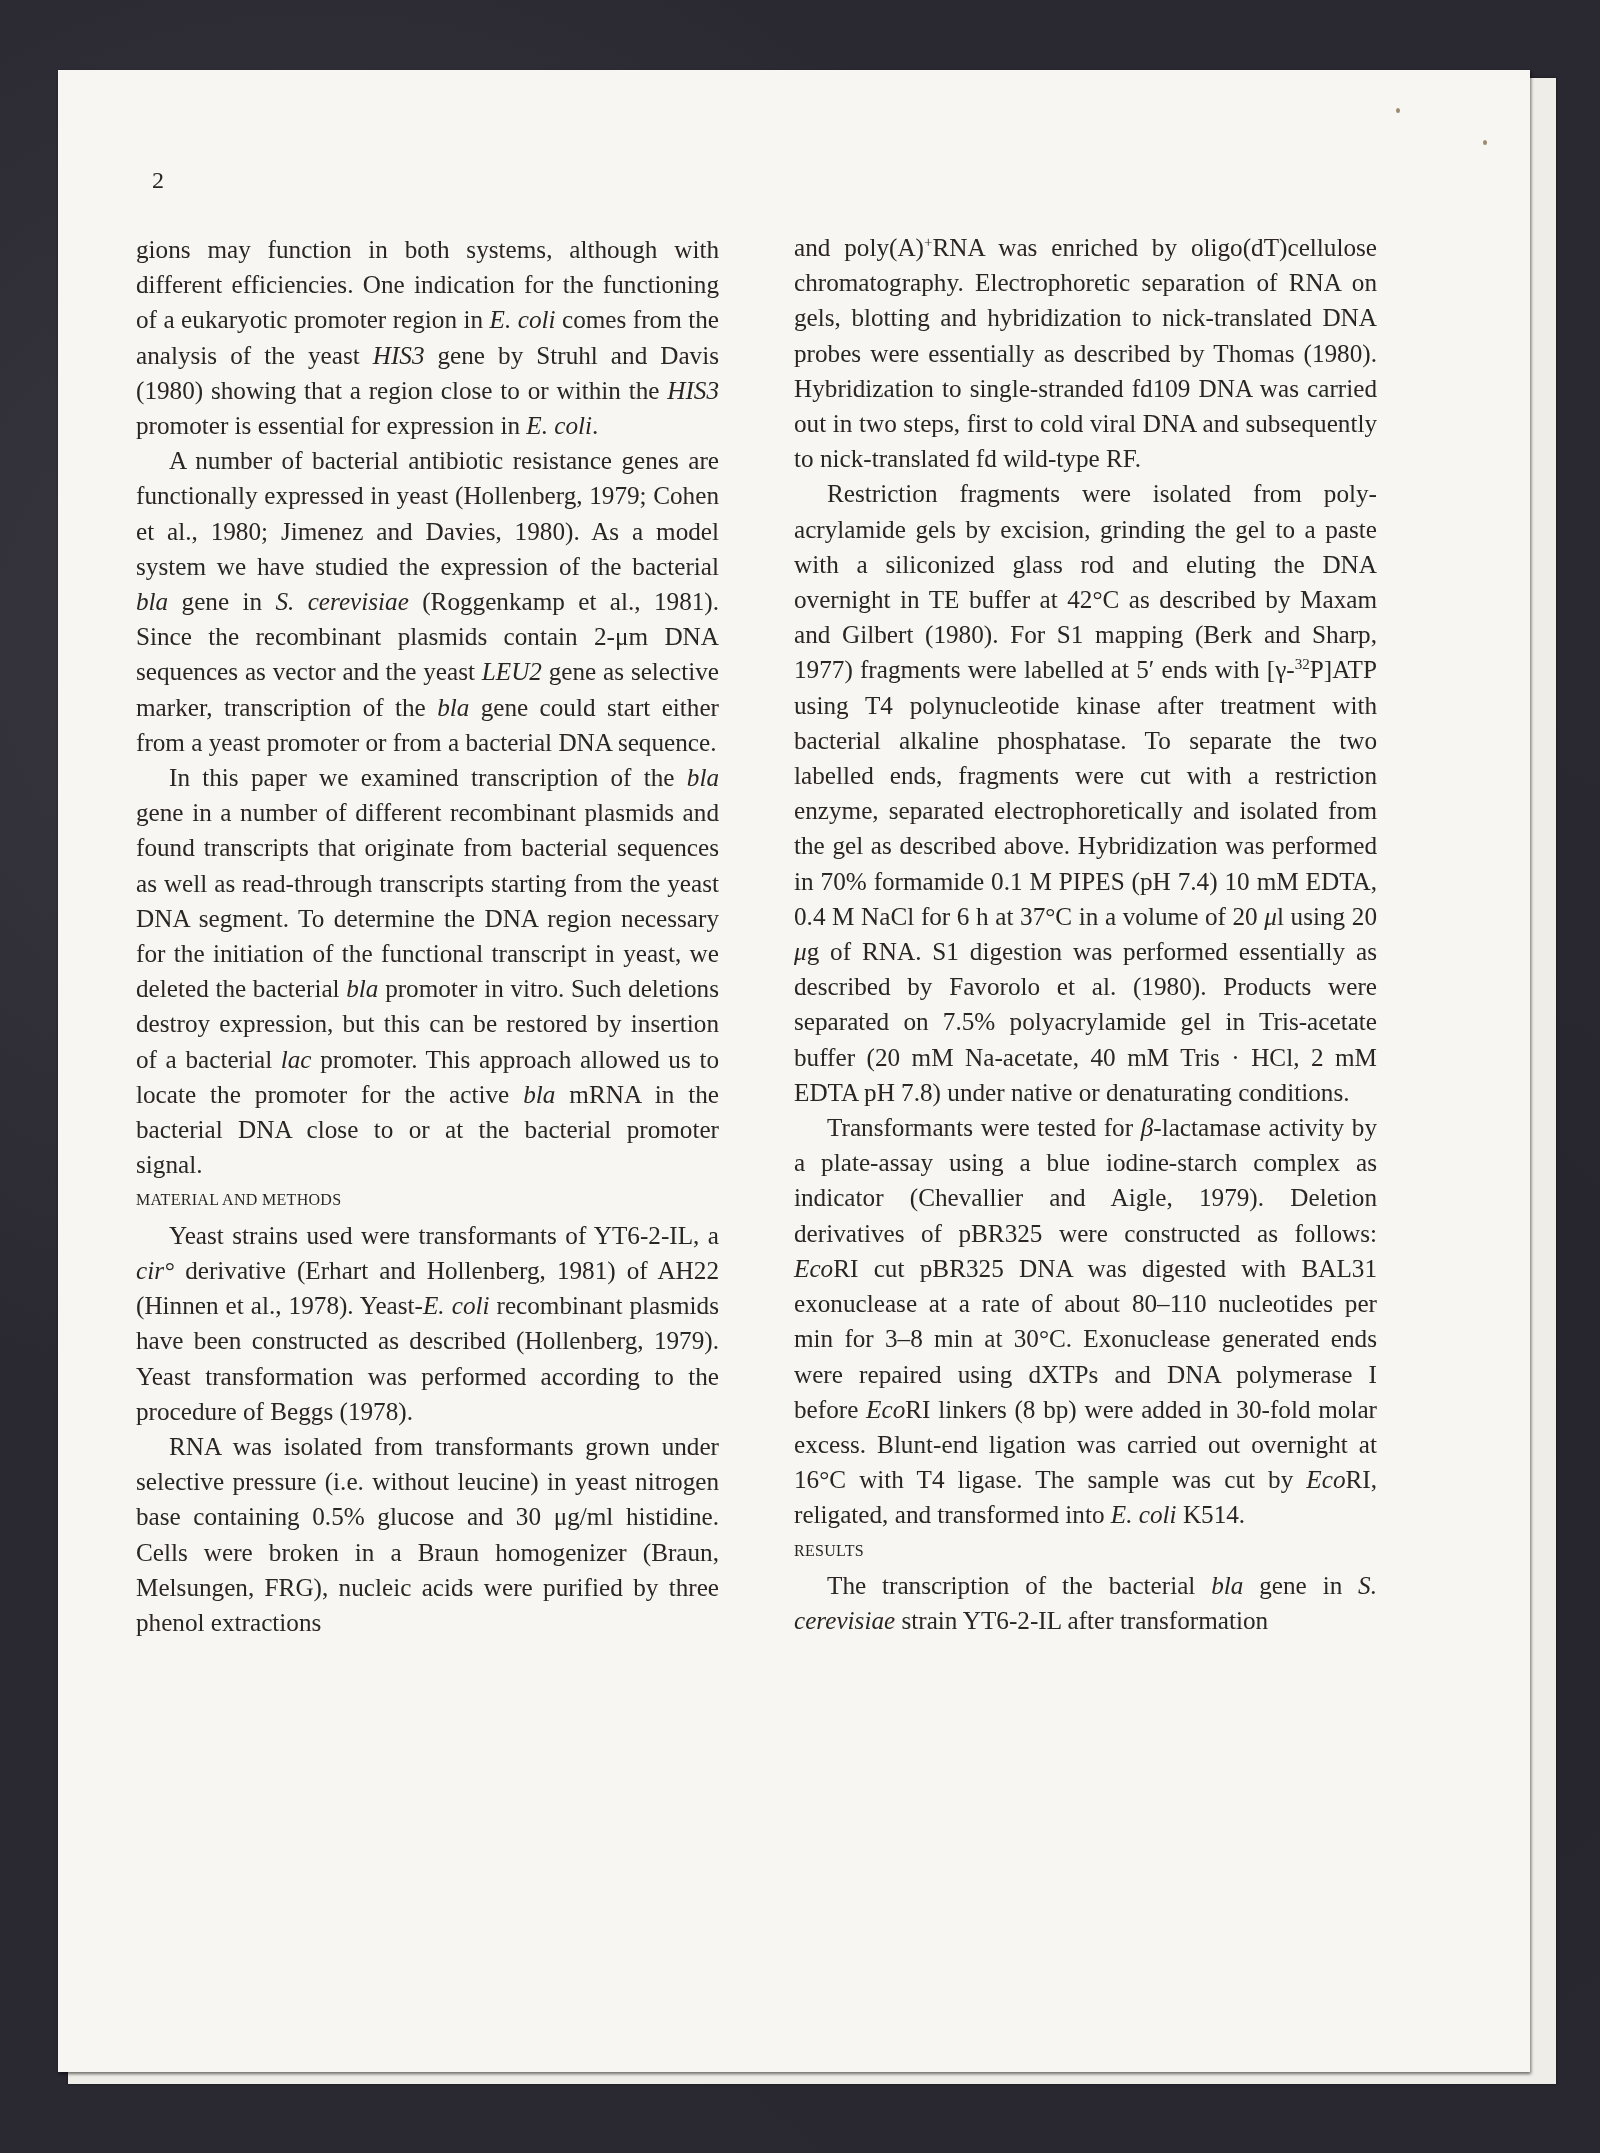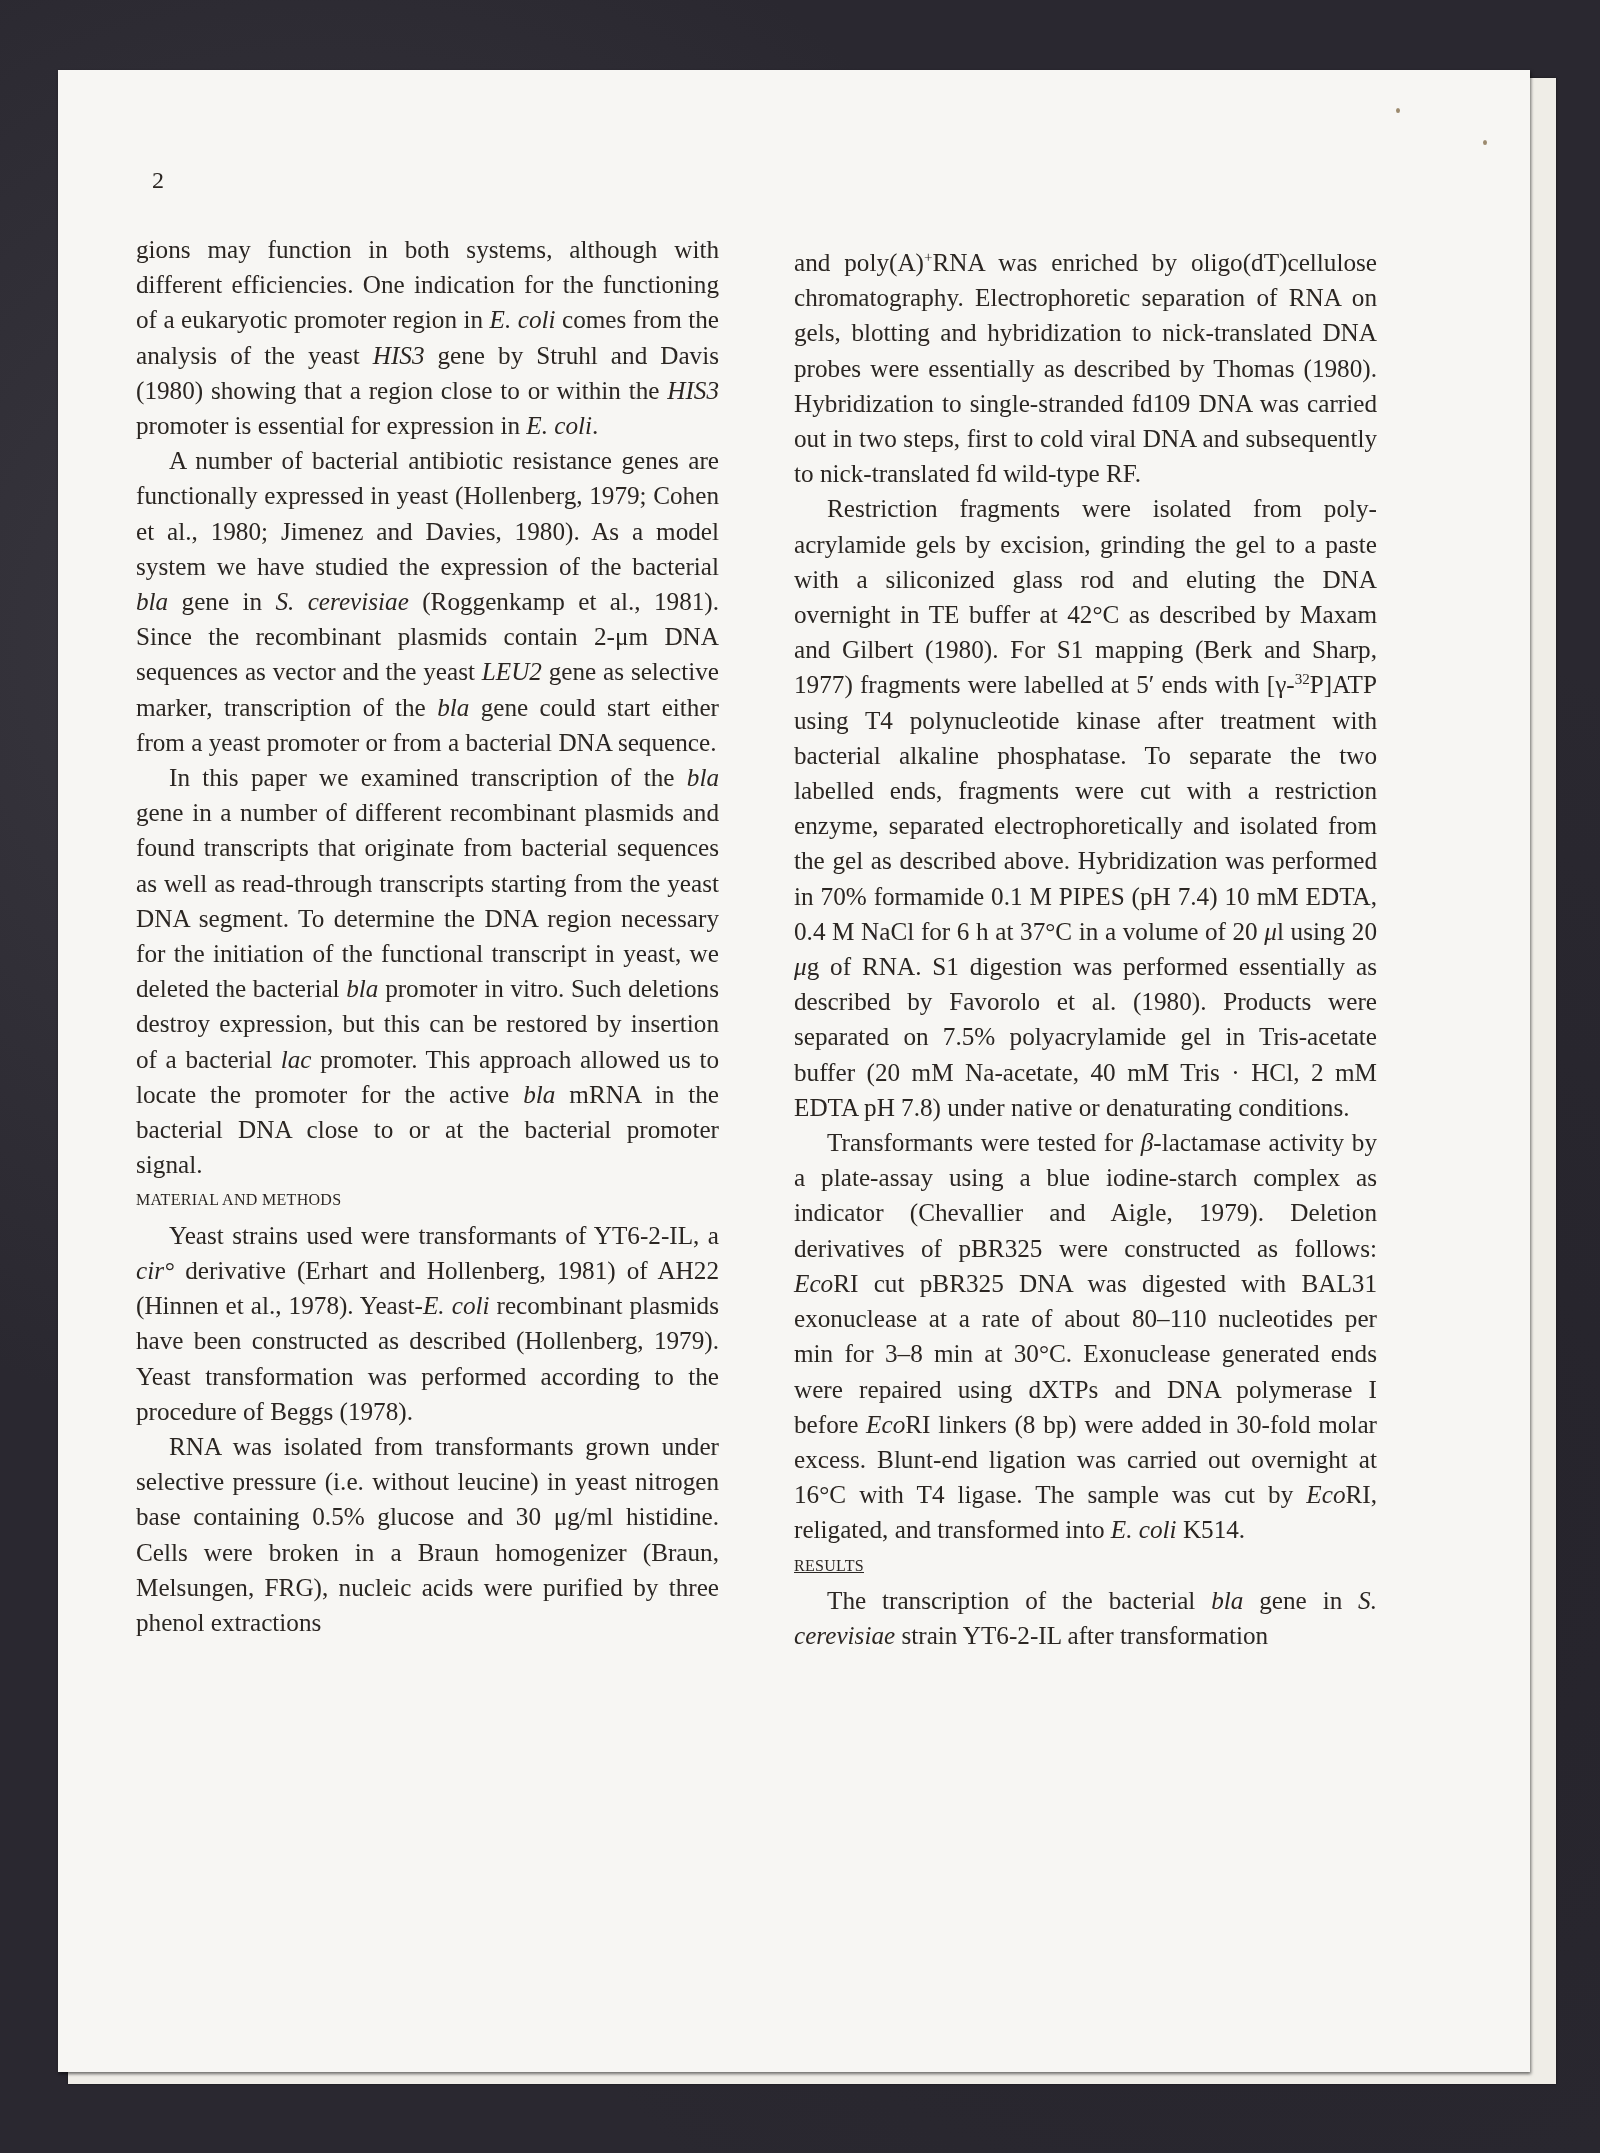--- a/index.html
+++ b/index.html
@@ -20,26 +20,26 @@
     position:absolute; left:58px; top:70px; width:1472px; height:2002px;
     background:#f7f6f3; box-shadow:1px 2px 3px rgba(0,0,0,.55);
   }
   .speck { position:absolute; width:4px; height:5px; border-radius:50%; background:#9c8a6e; }
   .page-number { position:absolute; left:152px; top:167px; font-size:24px; }
   .column {
     position:absolute; width:583px; font-size:25.2px; line-height:35.2px;
     text-align:justify; hyphens:manual;
   }
   .col-left { left:136px; top:232px; }
-  .col-right { left:794px; top:230px;margin-top:15px; }
+  .col-right { left:794px; top:230px; }
   .column p { margin:0; }
   .column p.indent { text-indent:33px; }
   .heading { font-size:16px; letter-spacing:0.3px; margin:0; }
   .h-methods { margin-top:92px; margin-bottom:35px; }
-  .h-results { margin-top:92px; margin-bottom:35px;text-decoration:underline; }
+  .h-results { margin-top:92px; margin-bottom:35px; }
   i { font-style:italic; }
   sup { font-size:60%; line-height:0; vertical-align:super; }
 </style>
 </head>
 <body>
 
 <div class="sheet-back"></div>
 <div class="sheet">
   <span class="speck" style="left:1338px;top:38px;"></span>
   <span class="speck" style="left:1425px;top:70px;"></span>

